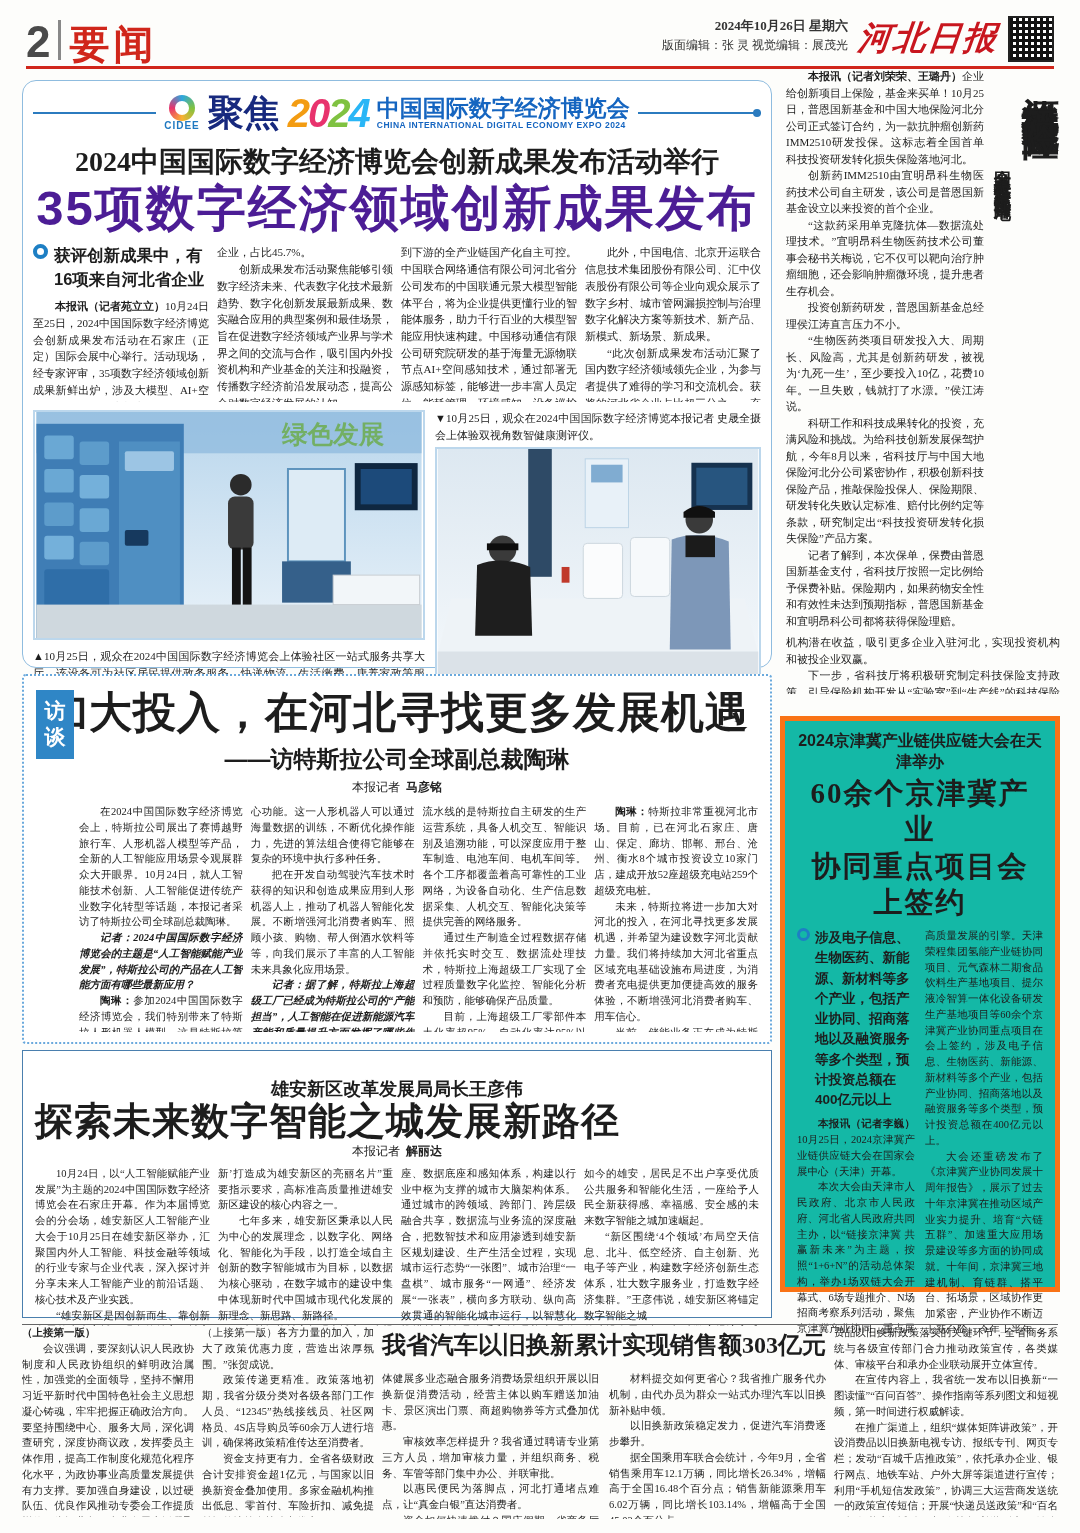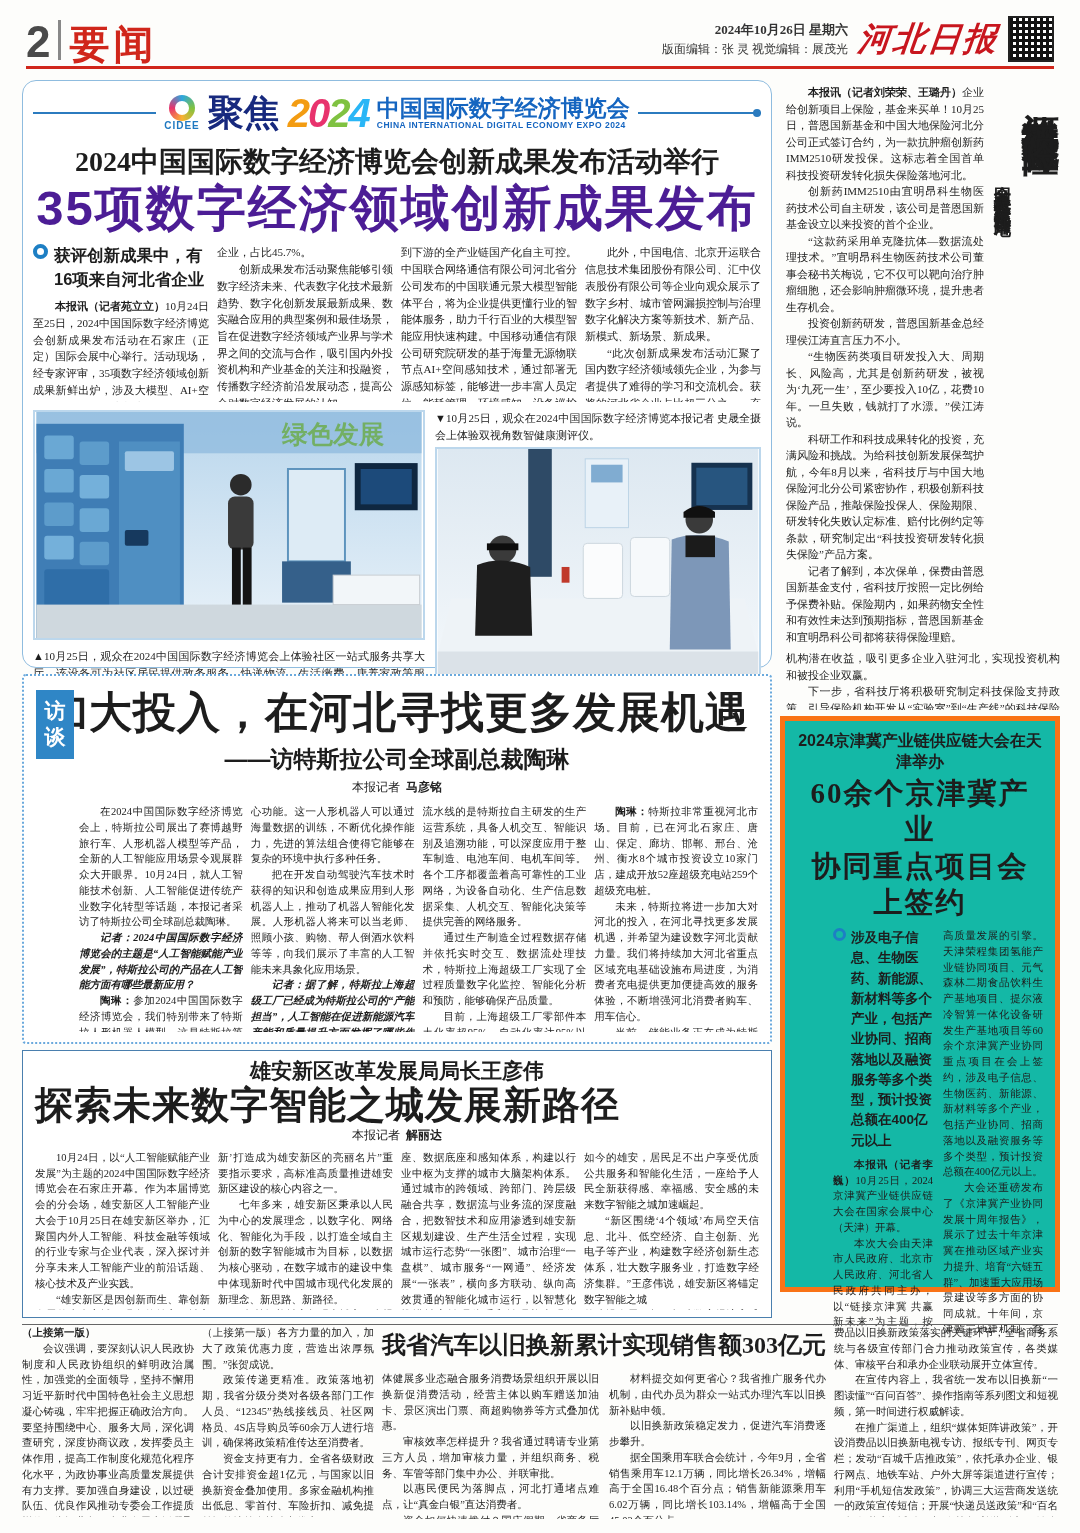--- a/index.html
+++ b/index.html
@@ -5,21 +5,21 @@
   * { box-sizing: border-box; margin: 0; padding: 0; }
   html,body { background:#e8e6e0; }
   body { font-family:"Liberation Serif","DejaVu Serif",serif; color:#1d1d1d; }
   .page { position:relative; width:1080px; height:1533px; background:#fdfdfb; margin:0 auto; overflow:hidden; }
 
   
   .page-header { position:absolute; top:12px; left:26px; right:26px; height:50px; display:flex; align-items:flex-end; }
   .pg-num { font-family:"Liberation Sans",sans-serif; font-size:44px; font-weight:700; color:#4a4a4a; line-height:.9; }
   .pg-bar { width:3px; height:40px; background:#888; margin:0 8px 2px 8px; }
   .pg-section { font-family:"Liberation Sans",sans-serif; font-size:40px; font-weight:900; color:#d0261b; line-height:.9; letter-spacing:4px; }
-  .hd-right { margin-left:auto; display:flex; align-items:center; gap:10px; }
+  .hd-right { margin-left:auto; display:flex; align-items:flex-start; gap:10px; }
   .hd-meta { text-align:right; font-size:12px; line-height:1.5; color:#333; }
   .hd-meta .date { font-size:13px; font-weight:700; }
   .masthead { font-size:33px; font-weight:900; color:#c8161e; font-style:italic; transform:skewX(-6deg); letter-spacing:2px; white-space:nowrap; }
   .qr { width:46px; height:46px; border:2px solid #222; background:
       repeating-linear-gradient(0deg,#111 0 3px,transparent 3px 6px),
       repeating-linear-gradient(90deg,#111 0 3px,#fff 3px 6px); }
   .header-rule { position:absolute; top:66px; left:26px; right:26px; height:3px; background:#d0261b; }
 
   
   p { text-indent:2em; text-align:justify; }
@@ -53,49 +53,49 @@
   .summary1 { display:flex; gap:6px; margin-bottom:6px; }
   .summary1 .txt { font-family:"Liberation Sans",sans-serif; font-size:16.5px; font-weight:700; line-height:1.45; }
   .photo-row { display:flex; gap:10px; margin-top:8px; }
   .photo-frame { border:2px solid #bcd7ec; background:#fff; }
   .caption { font-size:11px; line-height:1.5; text-align:justify; margin-top:4px; }
   .caption .credit { white-space:nowrap; }
   .cap-top { margin:0 0 4px 0; }
   .cap-top .credit { float:right; }
 
   
-  .right-article { position:absolute; top:84px; left:786px; width:274px; height:630px; }
+  .right-article { position:absolute; top:68px; left:786px; width:274px; height:630px; }
   .ra-row { display:flex; height:560px; }
   .ra-body { width:198px; font-size:11px; line-height:1.5; overflow:hidden; }
   .ra-sub { width:26px; margin-left:4px; writing-mode:vertical-rl; text-orientation:upright; font-size:17px; font-weight:700; letter-spacing:2px; padding-top:88px; }
   .ra-title { width:46px; writing-mode:vertical-rl; text-orientation:upright; font-size:37px; font-weight:900; line-height:1.1; letter-spacing:2px; }
   .ra-tail { margin-top:6px; font-size:11px; line-height:1.5; overflow:hidden; height:60px; }
 
   
   .interview-box { position:absolute; top:674px; left:22px; width:750px; height:370px; border:2px dotted #6aa9dc; border-radius:4px; padding:8px 12px; background:#fff; }
   .iv-head-row { position:relative; }
   .iv-label { position:absolute; left:0; top:6px; width:38px; background:#2f86c6; color:#fff; font-family:"Liberation Sans",sans-serif; font-size:21px; font-weight:700; line-height:1.25; text-align:center; padding:8px 0; letter-spacing:0; word-break:break-all; }
   .iv-headline { text-align:center; font-size:43px; font-weight:900; letter-spacing:1px; }
   .iv-sub { text-align:center; font-family:"Liberation Sans",sans-serif; font-size:23px; font-weight:700; margin-top:2px; }
   .iv-byline { margin-top:4px; }
   .iv-cols { display:flex; gap:8px; margin-top:8px; height:228px; font-size:10.5px; line-height:1.5;margin-left:43px; }
   .iv-cols .col { flex:1; }
 
   
   .xa-box { position:absolute; top:1050px; left:22px; width:750px; height:268px; border:1px solid #4a7fae; padding:6px 12px; background:#fff; }
-  .xa-kicker { text-align:center; font-family:"Liberation Sans",sans-serif; font-size:21px; font-weight:700; }
+  .xa-kicker { text-align:center; font-family:"Liberation Sans",sans-serif; font-size:18px; font-weight:700;margin-top:20px; }
   .xa-head { text-align:left; font-size:38px; font-weight:900; letter-spacing:1px; line-height:1.1; }
   .xa-cols { display:flex; gap:8px; margin-top:6px; height:160px; font-size:10.5px; line-height:1.5; }
   .xa-cols .col { flex:1; }
 
   
   .red-box { position:absolute; top:716px; left:780px; width:280px; height:576px; border:5px solid #f97316; background:#14b8a6; padding:10px 12px; }
   .rb-kicker { text-align:center; font-family:"Liberation Sans",sans-serif; font-size:16px; font-weight:700; }
   .rb-head { text-align:center; font-size:29px; font-weight:900; line-height:1.25; letter-spacing:2px; margin-top:2px; }
-  .rb-cols { display:flex; gap:10px; margin-top:8px; height:405px; font-size:10.5px; line-height:1.5;margin-left:36px; }
+  .rb-cols { display:flex; gap:10px; margin-top:8px; height:405px; font-size:10.5px; line-height:1.5; }
   .rb-cols .col { flex:1; }
   .summary5 { display:flex; gap:5px; margin-bottom:6px; }
   .summary5 .ring { width:13px; height:13px; border-width:3.5px; }
   .summary5 .txt { font-family:"Liberation Sans",sans-serif; font-size:13.5px; font-weight:700; line-height:1.5; }
 
   
   .bottom-rule { position:absolute; top:1324px; left:22px; width:1036px; height:1px; background:#666; }
   .bottom-section { position:absolute; top:1304px; left:22px; width:1036px; height:192px; display:flex; gap:8px; font-size:10.5px; line-height:1.5;margin-top:21px; }
   .bs-colA { width:172px; } .bs-colB { width:172px; }
   .bs-mid { width:444px; }
@@ -267,21 +267,21 @@
       </div>
     </div>
     <div class="iv-cols">
       <div class="col">
           <p>在2024中国国际数字经济博览会上，特斯拉公司展出了赛博越野旅行车、人形机器人模型等产品，全新的人工智能应用场景令观展群众大开眼界。10月24日，就人工智能技术创新、人工智能促进传统产业数字化转型等话题，本报记者采访了特斯拉公司全球副总裁陶琳。</p>
           <p class="q">记者：2024中国国际数字经济博览会的主题是“人工智能赋能产业发展”，特斯拉公司的产品在人工智能方面有哪些最新应用？</p>
           <p><b>陶琳：</b>参加2024中国国际数字经济博览会，我们特别带来了特斯拉人形机器人模型，这是特斯拉第二代人形机器人首次在河北展出。</p>
         </div>
       <div class="col">
           <p class="noindent">心功能。这一人形机器人可以通过海量数据的训练，不断优化操作能力，先进的算法组合使得它能够在复杂的环境中执行多种任务。</p>
-          <p>把在开发自动驾驶汽车技术时获得的知识和创造成果应用到人形机器人上，推动了机器人智能化发展。人形机器人将来可以当老师、照顾小孩、购物、帮人倒酒水饮料等等，向我们展示了丰富的人工智能未来具象化应用场景。</p>
+          <p>把在开发自动驾驶汽车技术时获得的知识和创造成果应用到人形机器人上，推动了机器人智能化发展。不断增强河北消费者购车、照顾小孩、购物、帮人倒酒水饮料等等，向我们展示了丰富的人工智能未来具象化应用场景。</p>
           <p class="q">记者：据了解，特斯拉上海超级工厂已经成为特斯拉公司的“产能担当”，人工智能在促进新能源汽车产能和质量提升方面发挥了哪些作用？</p>
         </div>
       <div class="col">
           <p class="noindent">流水线的是特斯拉自主研发的生产运营系统，具备人机交互、智能识别及追溯功能，可以深度应用于整车制造、电池车间、电机车间等。各个工序都覆盖着高可靠性的工业网络，为设备自动化、生产信息数据采集、人机交互、智能化决策等提供完善的网络服务。</p>
           <p>通过生产制造全过程数据存储并依托实时交互、数据流处理技术，特斯拉上海超级工厂实现了全过程质量数字化监控、智能化分析和预防，能够确保产品质量。</p>
           <p>目前，上海超级工厂零部件本土化率超95%，自动化率达95%以上，30多秒就能下线一辆车。</p>
         </div>
       <div class="col">
           <p><b>陶琳：</b>特斯拉非常重视河北市场。目前，已在河北石家庄、唐山、保定、廊坊、邯郸、邢台、沧州、衡水8个城市投资设立10家门店，建成开放52座超级充电站259个超级充电桩。</p>
           <p>未来，特斯拉将进一步加大对河北的投入，在河北寻找更多发展机遇，并希望为建设数字河北贡献力量。我们将持续加大河北省重点区域充电基础设施布局进度，为消费者充电提供更加便捷高效的服务体验，不断增强河北消费者购车、用车信心。</p>

